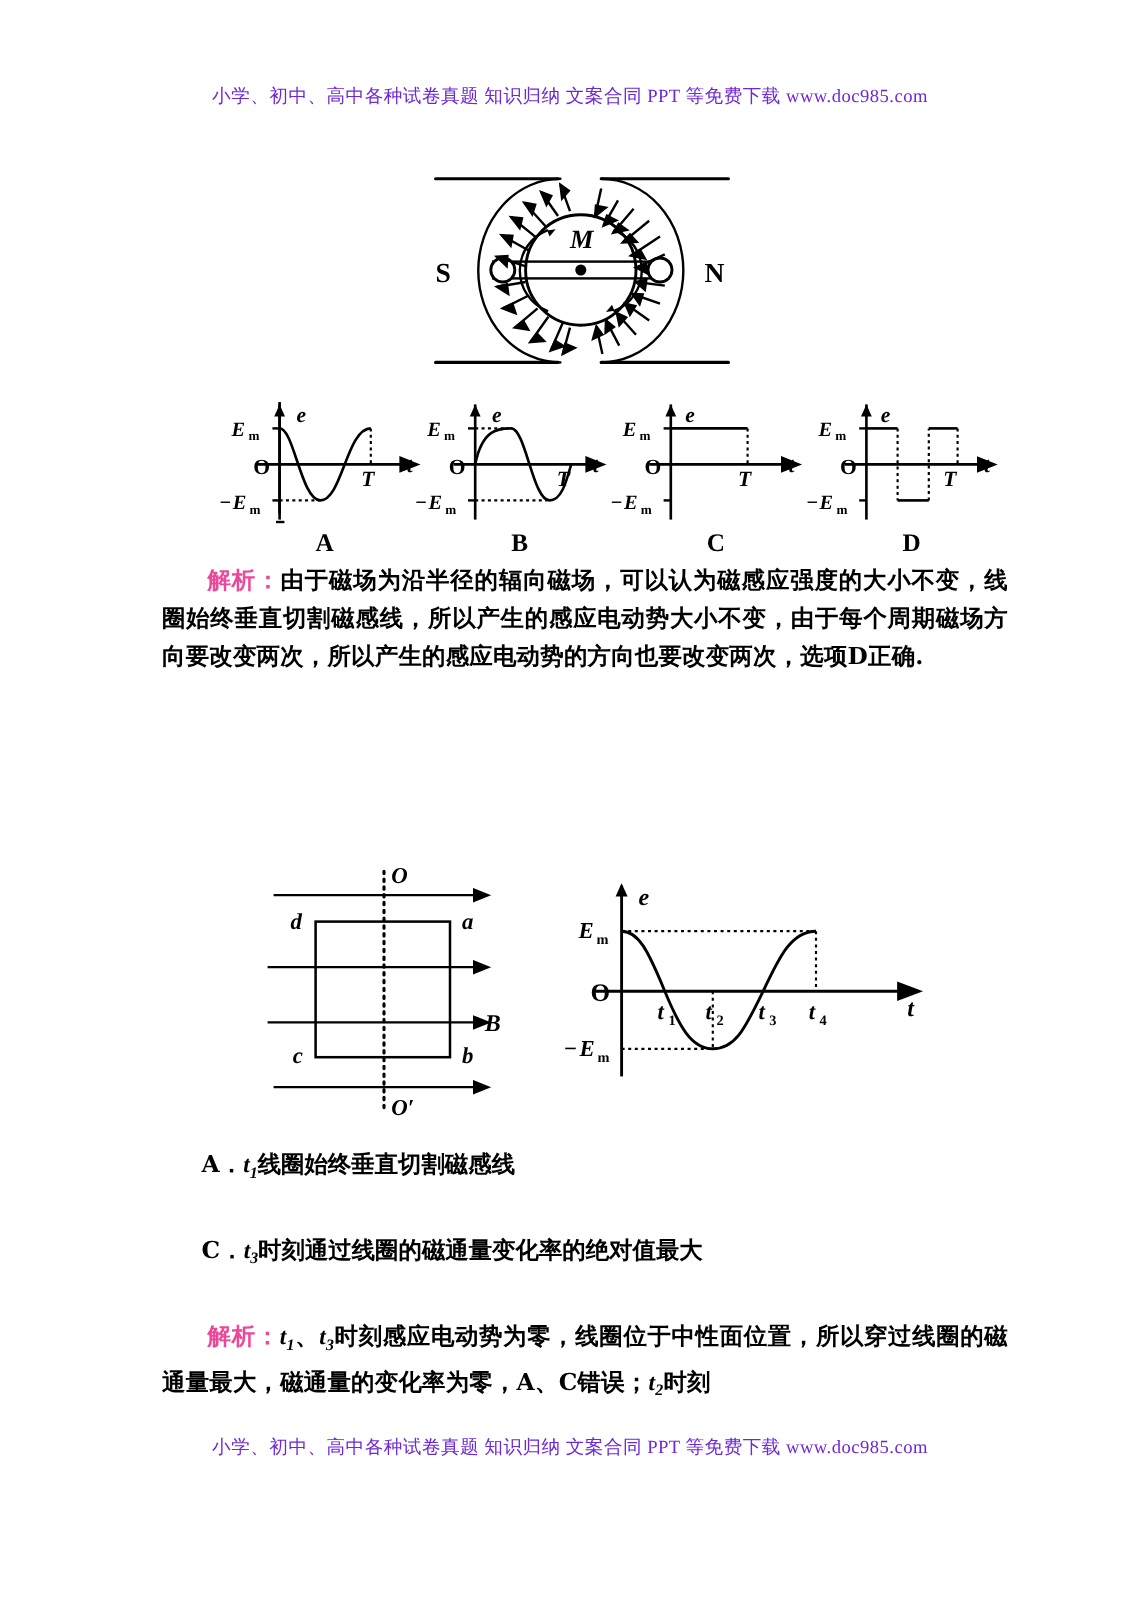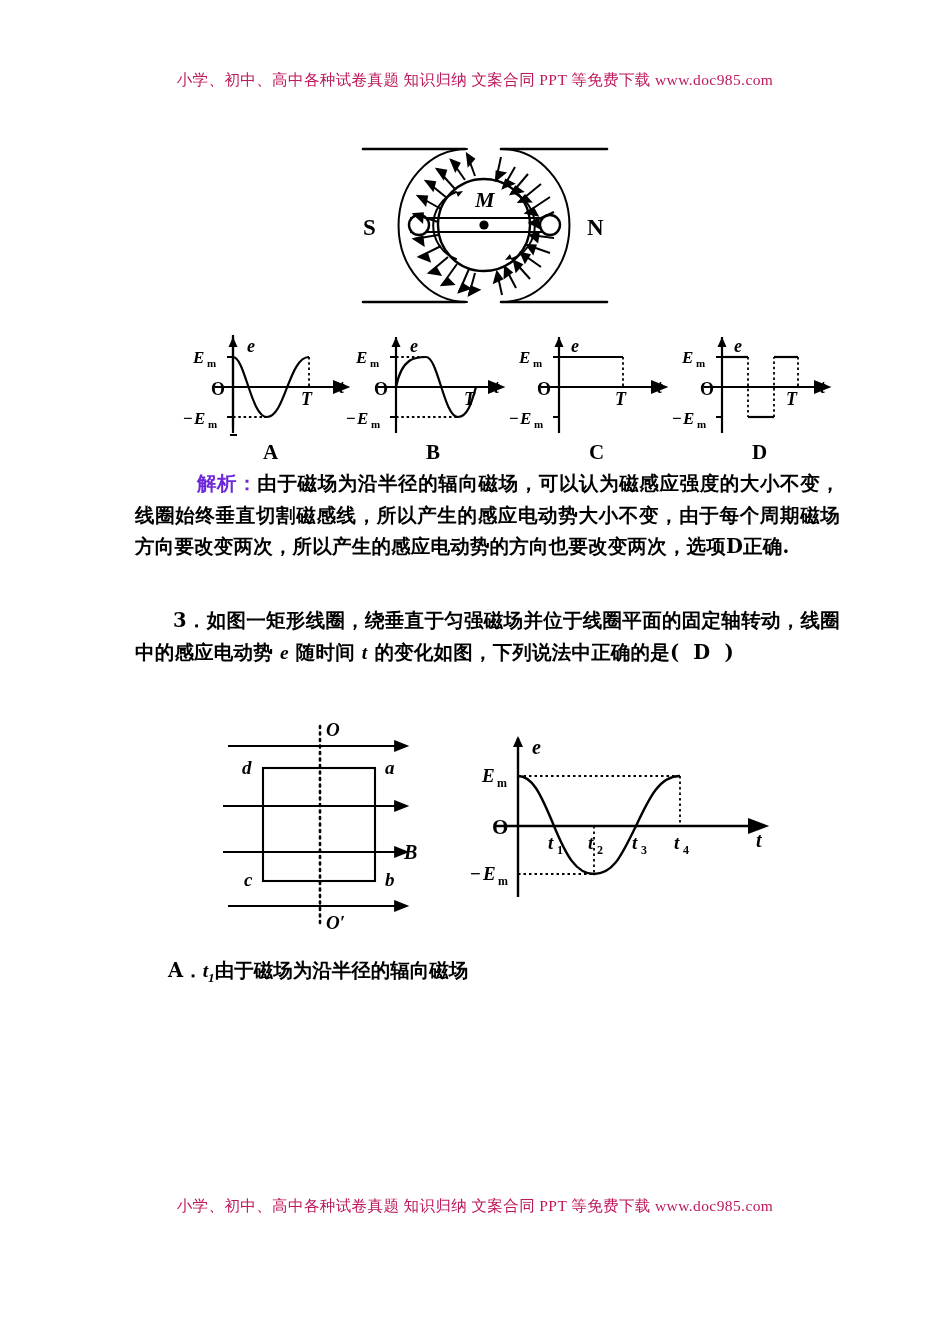--- a/index.html
+++ b/index.html
@@ -7,36 +7,36 @@
     width:950px;height:1344px;position:relative;
     font-family:"Liberation Serif","DejaVu Serif",serif;
     color:#000;
     -webkit-font-smoothing:antialiased;
   }
   .page{position:absolute;left:0;top:0;width:950px;height:1344px;overflow:hidden;}
 
   
   .watermark{
     position:absolute;left:0;width:950px;text-align:center;
-    font-size:15.5px;color:#be185d;letter-spacing:.4px;
+    font-size:15.5px;color:#6d28d9;letter-spacing:.4px;
     font-family:"Liberation Serif","DejaVu Serif",serif;white-space:nowrap;
   }
   #hdr{top:70px;}
   #ftr{top:1196px;}
 
   
   .para{
     position:absolute;left:135px;width:705px;
     font-family:"DejaVu Serif","Liberation Serif",serif;
     font-weight:700;font-size:19.5px;line-height:31.5px;
     text-align:justify;text-justify:inter-ideograph;
     letter-spacing:.2px;
   }
   .para.indent{text-indent:38px;}
-  .jx{color:#6d28d9;font-weight:700;margin-left:24px;}
+  .jx{color:#ec4899;font-weight:700;}
   .ital{font-style:italic;font-family:"Liberation Serif","DejaVu Serif",serif;}
   .opt{
     position:absolute;left:168px;width:680px;
     font-family:"DejaVu Serif","Liberation Serif",serif;
     font-weight:700;font-size:19.5px;line-height:31px;
   }
   sub{font-size:.68em;}
 
   
   .fig{position:absolute;}
@@ -242,23 +242,20 @@
         <text class="glyph" x="156" y="68" font-size="18">t</text>
         <text class="glyph-up" x="88" y="134" font-size="21">D</text>
       </g>
     </svg>
   </div>
 
   <div class="para indent" style="top:468px;">
     <span class="jx">解析：</span><span>由于磁场为沿半径的辐向磁场，可以认为磁感应强度的大小不变，线圈始终垂直切割磁感线，所以产生的感应电动势大小不变，由于每个周期磁场方向要改变两次，所以产生的感应电动势的方向也要改变两次，选项D正确.</span>
   </div>
 
-  <div class="para indent" style="top:605px;">
-    <span>3．</span><span>如图一矩形线圈，绕垂直于匀强磁场并位于线圈平面的固定轴转动，线圈中的感应电动势 </span><span class="ital">e</span><span> 随时间 </span><span class="ital">t</span><span> 的变化如图，下列说法中正确的是(</span>&nbsp;&nbsp;<span>D</span>&nbsp;&nbsp;<span>)</span>
-  </div>
 
   <div class="fig" style="left:198px;top:718px;width:250px;height:215px;">
     <svg width="250" height="215" viewBox="0 0 250 215">
       <defs>
         <marker id="ah2" markerWidth="9" markerHeight="9" refX="1" refY="3.2" orient="auto">
           <path d="M0,0 L8,3.2 L0,6.4 z" fill="#000"></path>
         </marker>
       </defs>
       <g stroke="#000" fill="none" stroke-width="1.9">
         <line x1="30" y1="28" x2="198" y2="28" marker-end="url(#ah2)"></line>
@@ -310,19 +307,25 @@
       <text class="glyph" x="118" y="127" font-size="19">t</text>
         <text class="glyph-up" x="127" y="132" font-size="12">2</text>
       <text class="glyph" x="162" y="127" font-size="19">t</text>
         <text class="glyph-up" x="171" y="132" font-size="12">3</text>
       <text class="glyph" x="204" y="127" font-size="19">t</text>
         <text class="glyph-up" x="213" y="132" font-size="12">4</text>
     </svg>
   </div>
 
   <div class="opt" style="top:955px;">
-    <span>A．</span><span class="ital">t<sub>1</sub></span><span>由于磁场为沿半径的辐向磁场</span>
-  </div>
-
+    <span>A．</span><span class="ital">t<sub>1</sub></span><span>线圈始终垂直切割磁感线</span>
+  </div>
+  <div class="opt" style="top:1026px;">
+    <span>C．</span><span class="ital">t<sub>3</sub></span><span>时刻通过线圈的磁通量变化率的绝对值最大</span>
+  </div>
+
+  <div class="para indent" style="top:1098px;">
+    <span class="jx">解析：</span><span class="ital">t<sub>1</sub></span><span>、</span><span class="ital">t<sub>3</sub></span><span>时刻感应电动势为零，线圈位于中性面位置，所以穿过线圈的磁通量最大，磁通量的变化率为零，A、C错误；</span><span class="ital">t<sub>2</sub></span><span>时刻</span>
+  </div>
 
   <div class="watermark" id="ftr">小学、初中、高中各种试卷真题 知识归纳 文案合同 PPT 等免费下载  www.doc985.com</div>
 
 </div>
 
 </body></html>

